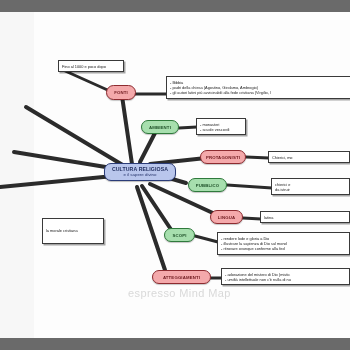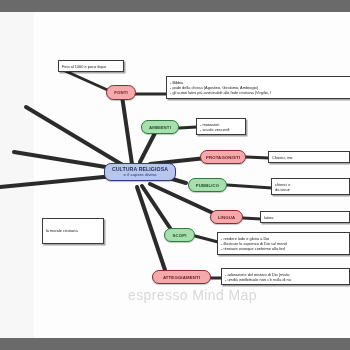--- a/index.html
+++ b/index.html
@@ -130,21 +130,21 @@
     white-space: nowrap;
     overflow: hidden;
   }
   .detail .line.bullet::before {
     content: "- ";
   }
 
   .watermark {
     position: absolute;
     z-index: 30;
-    font-size: 14px;
+    font-size: 11px;
     color: #d9d9d9;
     letter-spacing: .4px;
     white-space: nowrap;
     pointer-events: none;
     text-align: right;
   }
 </style>
 </head>
 <body>
 

